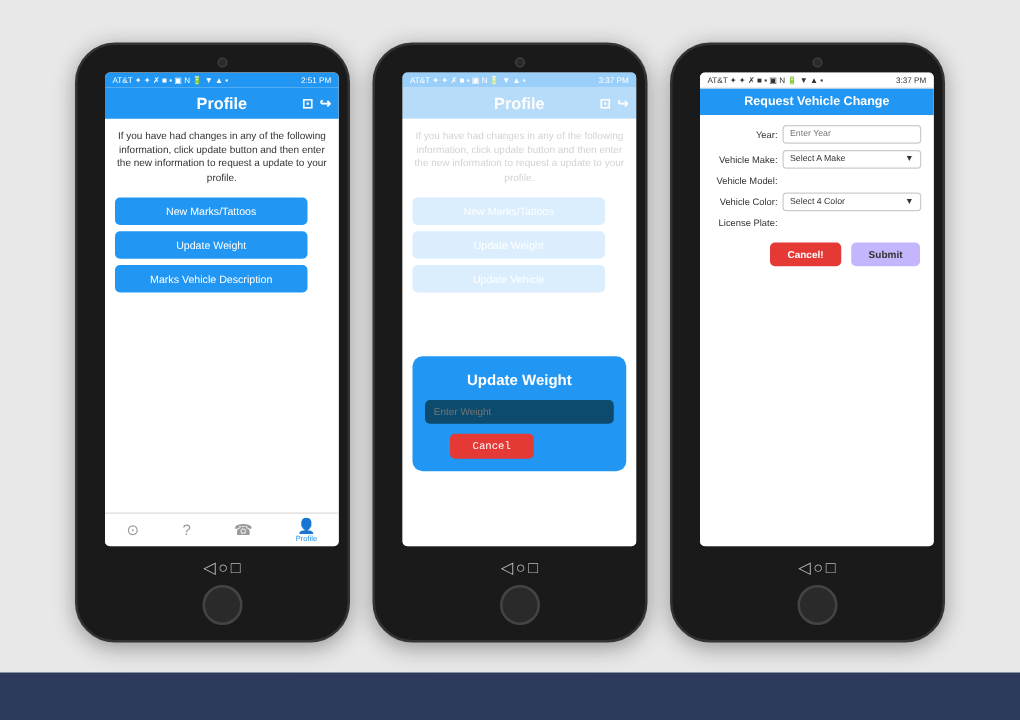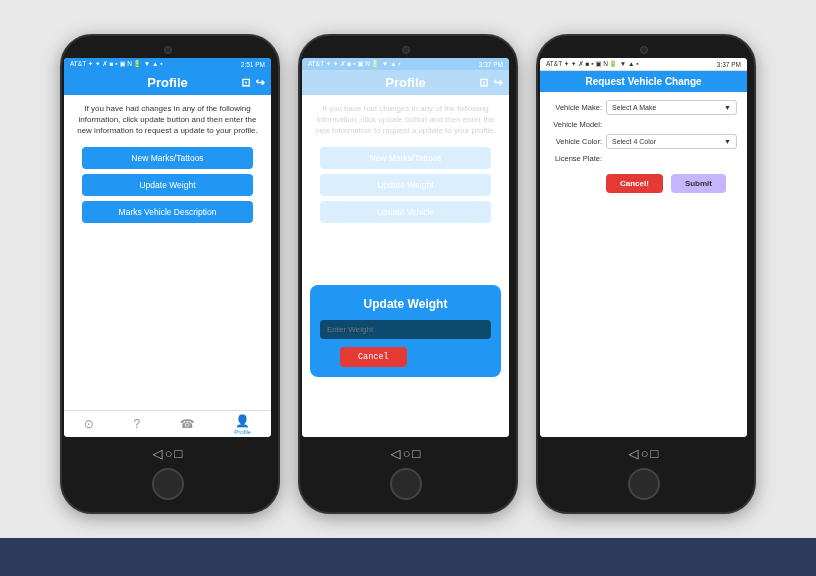--- a/index.html
+++ b/index.html
@@ -32,21 +32,21 @@
     
     .phone {
       width: 220px;
       height: 480px;
       background: #1a1a1a;
       border-radius: 32px;
       border: 2.5px solid #333;
       display: flex;
       flex-direction: column;
       align-items: center;
-      padding: 10px 7px 10px 2px;
+      padding: 10px 7px 10px 22px;
       position: relative;
       box-shadow: 0 4px 18px rgba(0,0,0,0.35);
     }
     .phone-camera {
       width: 8px;
       height: 8px;
       background: #2a2a2a;
       border-radius: 50%;
       border: 1.5px solid #444;
       margin-bottom: 4px;
@@ -134,21 +134,20 @@
       cursor: pointer;
     }
 
     
     .profile-body {
       background: #fff;
       flex: 1;
       padding: 8px 8px;
       display: flex;
       flex-direction: column;
-      align-items: center;
     }
     .profile-text {
       font-size: 8px;
       color: #333;
       text-align: center;
       margin-bottom: 10px;
       line-height: 1.4;
     }
     .profile-btn {
       background: #2196F3;
@@ -427,20 +426,24 @@
         <span class="status-left">AT&amp;T ✦ ✦ ✗ ■ ▪ ▣ N 🔋 ▼ ▲ ▪</span>
         <span class="status-right">3:37 PM</span>
       </div>
 
       <div class="app-header">
         <span style="font-size:10px;">Request Vehicle Change</span>
       </div>
 
       <div class="vehicle-form">
         <div class="form-row">
+          <span class="form-label">Year:</span>
+          <input class="form-input" placeholder="Enter Year" style="">
+        </div>
+        <div class="form-row">
           <span class="form-label">Vehicle Make:</span>
           <div class="form-select">
             <span>Select A Make</span>
             <span>▼</span>
           </div>
         </div>
         <div class="form-row">
           <span class="form-label">Vehicle Model:</span>
         </div>
         <div class="form-row">

